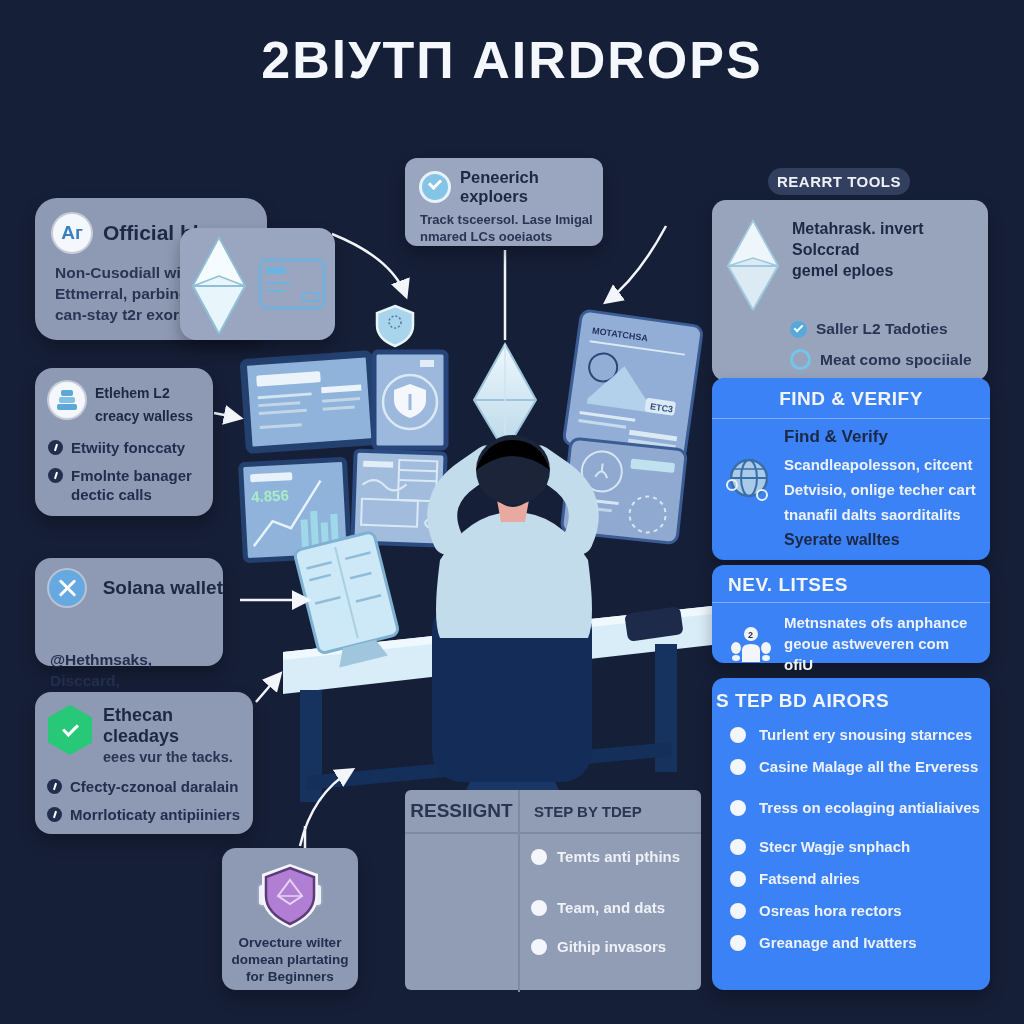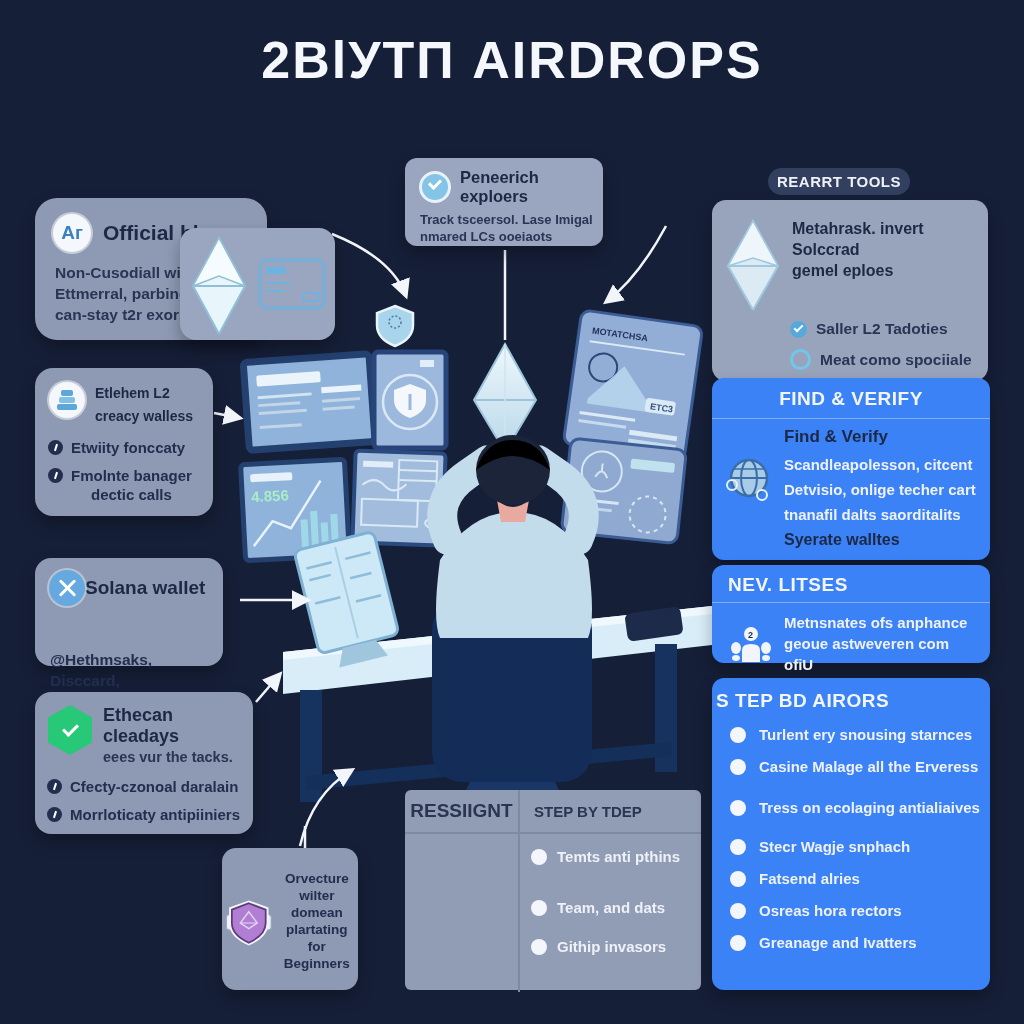--- a/index.html
+++ b/index.html
@@ -51,45 +51,45 @@
   .ring-sm{width:15px;height:15px;border-radius:50%;border:3px solid #72c6e8;background:transparent;flex:none;}
   
   .l2{left:35px;top:368px;width:178px;height:148px;border-radius:18px;z-index:2;}
   .l2-head{display:flex;align-items:flex-start;gap:10px;padding:14px 0 0 14px;}
   .l2-title{font-size:14px;line-height:23px;}
   .l2-bullets{padding:10px 0 0 13px;}
   .ddot{width:15px;height:15px;border-radius:50%;background:#232e4e;display:flex;align-items:center;
         justify-content:center;flex:none;margin-top:2px;}
   .ddot::after{content:"";width:2px;height:7px;background:#fff;transform:rotate(18deg);display:block;}
   .l2-b{font-size:15px;font-weight:600;color:#222e4e;line-height:19px;}
-  .b-row2{display:flex;align-items:flex-start;gap:8px;margin-bottom:9px;text-align:center;}
+  .b-row2{display:flex;align-items:flex-start;gap:8px;margin-bottom:9px;}
   
   .sol{left:35px;top:558px;width:188px;height:108px;border-radius:16px;z-index:2;}
-  .sol-head{display:flex;align-items:center;padding:12px 0 2px 14px;}
+  .sol-head{display:flex;align-items:center;gap:11px;padding:12px 0 2px 14px;justify-content:space-between;}
   .sol-ic{width:36px;height:36px;border-radius:50%;background:#66a9e0;position:relative;flex:none;
           box-shadow:0 0 0 2px rgba(255,255,255,.4);}
   .sol-ic::before,.sol-ic::after{content:"";position:absolute;left:17px;top:7px;width:3px;height:22px;
           background:#fff;border-radius:2px;}
   .sol-ic::before{transform:rotate(45deg);} .sol-ic::after{transform:rotate(-45deg);}
   .sol-title{font-size:19px;}
   .sol-lines{padding:6px 0 0 15px;font-size:15.5px;font-weight:700;color:#222e4e;line-height:21px;margin-top:35px;}
   
   .eth{left:35px;top:692px;width:218px;height:142px;border-radius:16px;z-index:2;}
   .eth-head{display:flex;align-items:flex-start;gap:11px;padding:13px 0 0 13px;}
   .hex{width:44px;height:50px;background:#27c878;flex:none;position:relative;
        clip-path:polygon(50% 0,100% 25%,100% 75%,50% 100%,0 75%,0 25%);
        display:flex;align-items:center;justify-content:center;}
   .hex::after{content:"";width:12px;height:6px;border-left:3px solid #fff;border-bottom:3px solid #fff;
        transform:rotate(-45deg);margin-top:-3px;}
   .eth-title{font-size:18px;}
   .eth-sub{font-size:14.5px;font-weight:600;color:#2a3454;padding-top:2px;}
   .eth-bullets{padding:12px 0 0 12px;}
   
   .beg{left:222px;top:848px;width:136px;height:142px;border-radius:14px;z-index:2;
-       display:flex;flex-direction:row;align-items:center;justify-content:center;}
+       display:flex;flex-direction:column;align-items:center;justify-content:center;}
   .beg-text{font-size:13.5px;font-weight:700;color:#222e4e;text-align:center;line-height:17px;padding-top:4px;}
   
   .tbl{left:405px;top:790px;width:296px;height:200px;border-radius:6px;background:#919cb5;z-index:2;}
   .tbl-head{display:flex;height:42px;border-bottom:2px solid #7e89a3;}
   .tbl-h1{width:113px;border-right:2px solid #7e89a3;display:flex;align-items:center;justify-content:center;
           font-size:19px;font-weight:800;color:#2b3552;}
   .tbl-h2{flex:1;display:flex;align-items:center;padding-left:14px;font-size:15px;font-weight:800;color:#2b3552;}
   .tbl-body{position:relative;height:158px;}
   .tbl-vline{position:absolute;left:113px;top:0;width:2px;height:100%;background:#7e89a3;}
   .tbl-items{position:absolute;left:126px;top:14px;}

